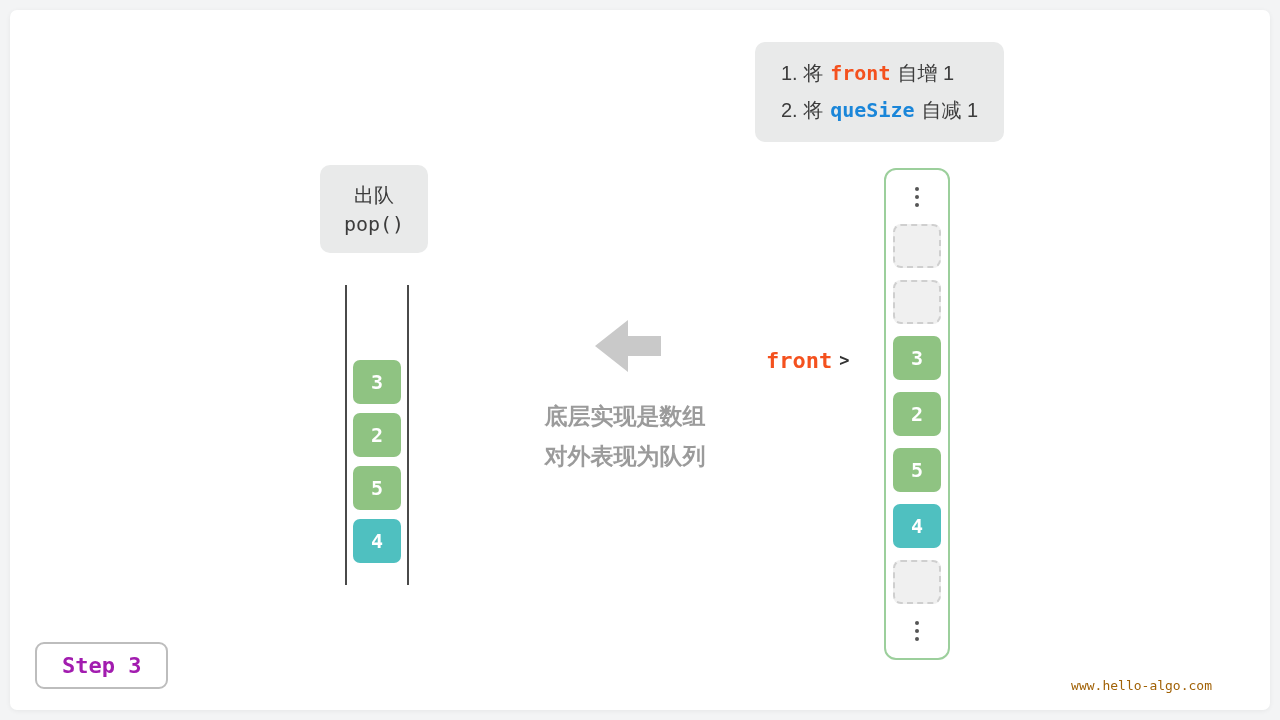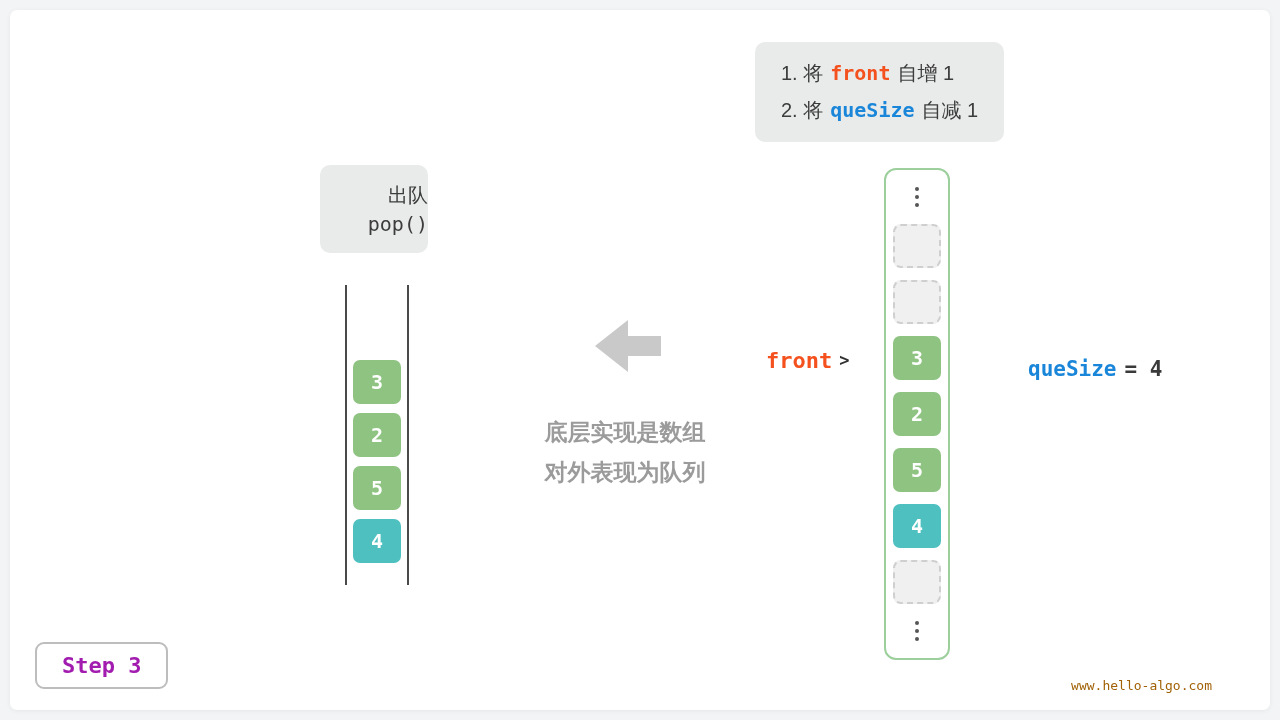--- a/index.html
+++ b/index.html
@@ -36,21 +36,21 @@
   .code-blue  { color: #1a86d9; }
 
   
   .op-box {
     position: absolute;
     left: 310px; top: 155px;
     width: 108px; height: 88px;
     background: #e9eaea;
     border-radius: 10px;
     display: flex; flex-direction: column;
-    align-items: flex-end; justify-content: center;
+    align-items: center; justify-content: center;
     gap: 3px;
     font-size: 20px;
     color: #3c3c3c;
   }
 
   
   .queue-rail {
     position: absolute;
     left: 335px; top: 275px;
     width: 64px; height: 300px;
@@ -79,21 +79,21 @@
     border-radius: 8px;
     flex: none;
   }
 
   
   .big-arrow { position: absolute; left: 585px; top: 310px; }
 
   
   .caption {
     position: absolute;
-    left: 470px; top: 402px;
+    left: 470px; top: 386px;
     width: 290px;
     text-align: center;
     font-size: 23px;
     font-weight: bold;
     color: #9b9b9b;
     line-height: 40px;
   }
 
   
   .front-pointer {
@@ -218,22 +218,19 @@
     <div class="cell cell-teal">4</div>
     <div class="cell-empty"></div>
     <div class="vdots">
         <i></i>
         <i></i>
         <i></i>
       </div>
   </div>
 
   <div class="queue-length">
-    <div class="row2">
-      <span class="var">queSize</span><span>= 4</span>
-    </div>
   </div>
 
   <div class="step-box">Step 3</div>
 
   <div class="watermark">www.hello-algo.com</div>
 
 </div>
 
 </body></html>

